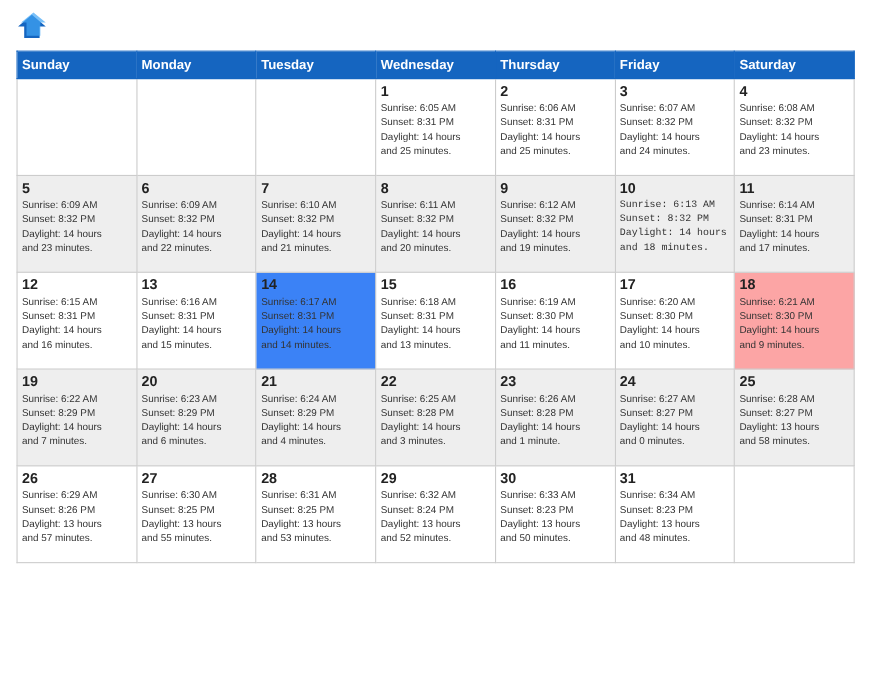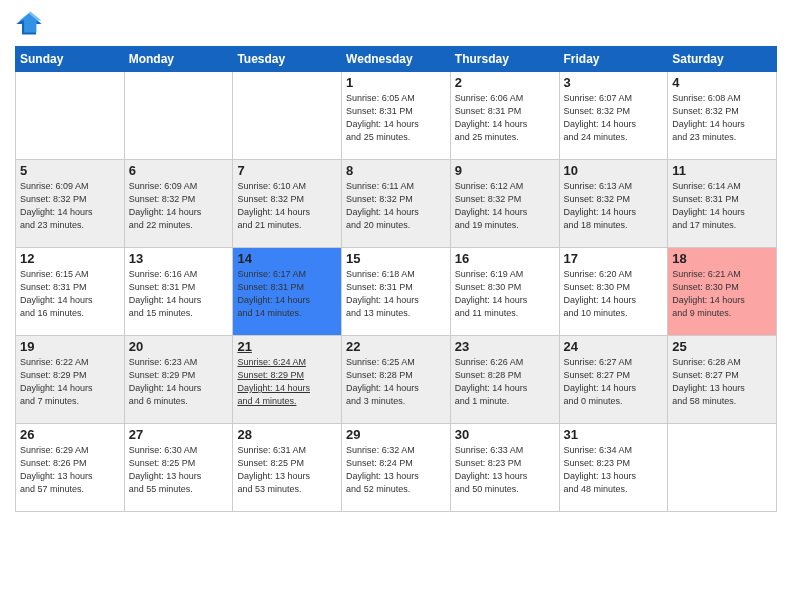--- a/index.html
+++ b/index.html
@@ -189,21 +189,21 @@
           </td>
           <td style="background: rgb(238, 238, 238);">
             <span class="day-number">9</span>
             <div class="day-info" style="white-space: pre-line;">Sunrise: 6:12 AM
 Sunset: 8:32 PM
 Daylight: 14 hours
 and 19 minutes.</div>
           </td>
           <td style="background: rgb(238, 238, 238);">
             <span class="day-number">10</span>
-            <div class="day-info" style="white-space: pre-line;">Sunrise: 6:13 AM
+            <div class="day-info" style="white-space: pre-line; font-family: Liberation Mono, monospace;">Sunrise: 6:13 AM
 Sunset: 8:32 PM
 Daylight: 14 hours
 and 18 minutes.</div>
           </td>
           <td style="background: rgb(238, 238, 238);">
             <span class="day-number">11</span>
             <div class="day-info" style="white-space: pre-line;">Sunrise: 6:14 AM
 Sunset: 8:31 PM
 Daylight: 14 hours
 and 17 minutes.</div>
@@ -268,21 +268,21 @@
 Daylight: 14 hours
 and 7 minutes.</div>
           </td>
           <td style="background: rgb(238, 238, 238);">
             <span class="day-number">20</span>
             <div class="day-info" style="white-space: pre-line;">Sunrise: 6:23 AM
 Sunset: 8:29 PM
 Daylight: 14 hours
 and 6 minutes.</div>
           </td>
-          <td style="background: rgb(238, 238, 238); text-decoration: underline;">
+          <td style="background: rgb(238, 238, 238);">
             <span class="day-number">21</span>
             <div class="day-info" style="white-space: pre-line;">Sunrise: 6:24 AM
 Sunset: 8:29 PM
 Daylight: 14 hours
 and 4 minutes.</div>
           </td>
           <td style="background: rgb(238, 238, 238);">
             <span class="day-number">22</span>
             <div class="day-info" style="white-space: pre-line;">Sunrise: 6:25 AM
 Sunset: 8:28 PM

